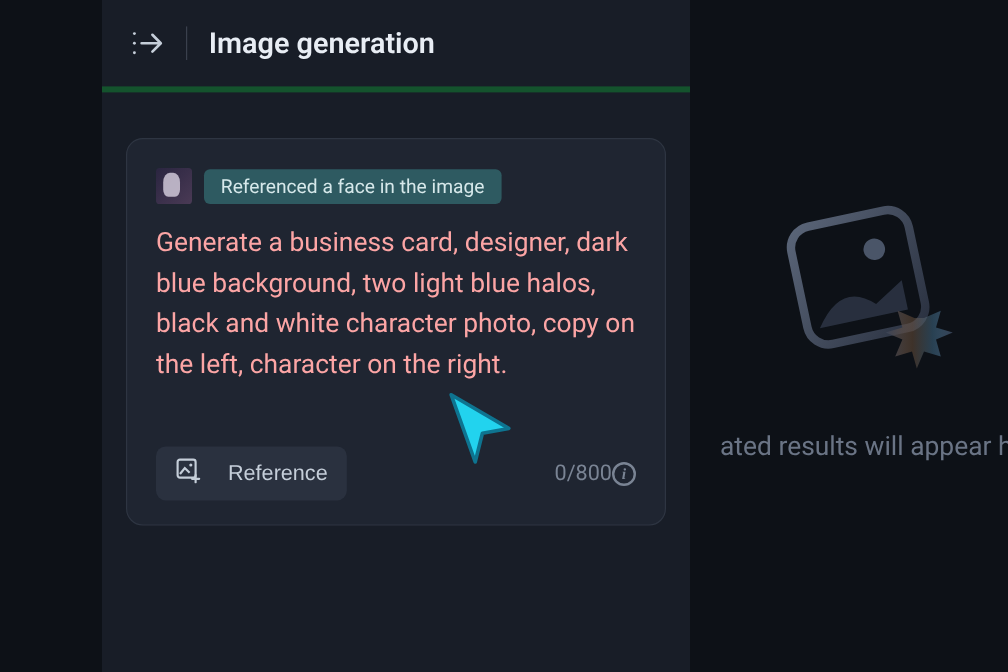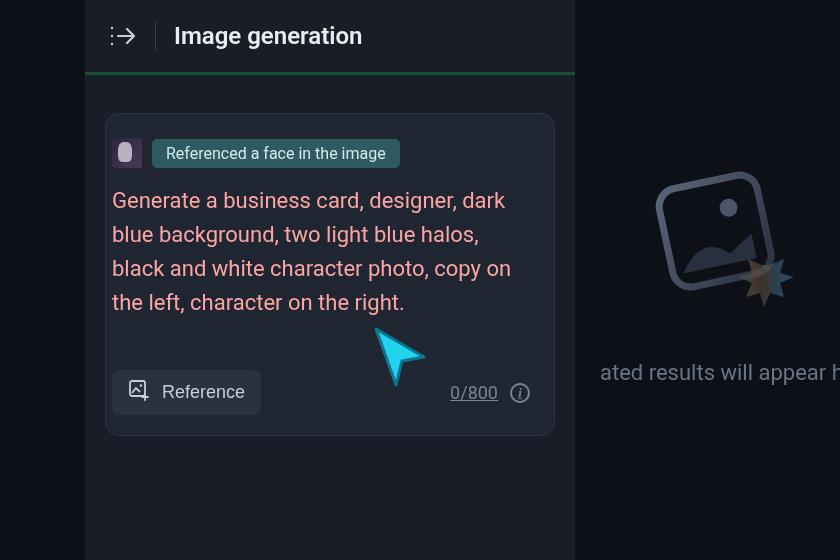--- a/index.html
+++ b/index.html
@@ -18,21 +18,21 @@
       width: 490px;
       height: 560px;
       background: #181d27;
       border-radius: 0;
     }
     .header {
       display: flex;
       align-items: center;
       padding: 22px 24px;
       gap: 18px;
-      border-bottom: 3px solid #14532d;
+      border-bottom: 5px solid #14532d;
     }
     .header-icon {
       color: #c5ced9;
       display: flex;
       align-items: center;
     }
     .header-divider {
       width: 1px;
       height: 28px;
       background: #3a404d;
@@ -40,21 +40,21 @@
     .header-title {
       color: #e8edf4;
       font-size: 24px;
       font-weight: 600;
     }
     .prompt-card {
       margin: 38px 20px 0 20px;
       background: #1f2531;
       border: 1px solid #2e3542;
       border-radius: 14px;
-      padding: 24px 24px 20px 6px;
+      padding: 24px 24px 20px 24px;
       position: relative;
     }
     .ref-badge-row {
       display: flex;
       align-items: center;
       gap: 10px;
       margin-bottom: 16px;
     }
     .ref-thumb {
       width: 30px;
@@ -90,36 +90,34 @@
       margin-bottom: 50px;
     }
     .prompt-footer {
       display: flex;
       align-items: center;
       justify-content: space-between;
     }
     .ref-button {
       display: flex;
       align-items: center;
-      gap: 12px;
+      gap: 22px;
       background: #2a313f;
       border: none;
       color: #c5ced9;
       font-size: 18px;
       padding: 9px 16px;
       border-radius: 8px;
       cursor: pointer;
     }
     .footer-right {
       display: flex;
       align-items: center;
-      gap: 12px;
       color: #7a8494;
       font-size: 18px;
-      text-decoration: underline;
     }
     .info-icon {
       width: 20px;
       height: 20px;
       border: 2px solid #7a8494;
       border-radius: 50%;
       display: flex;
       align-items: center;
       justify-content: center;
       font-size: 13px;

